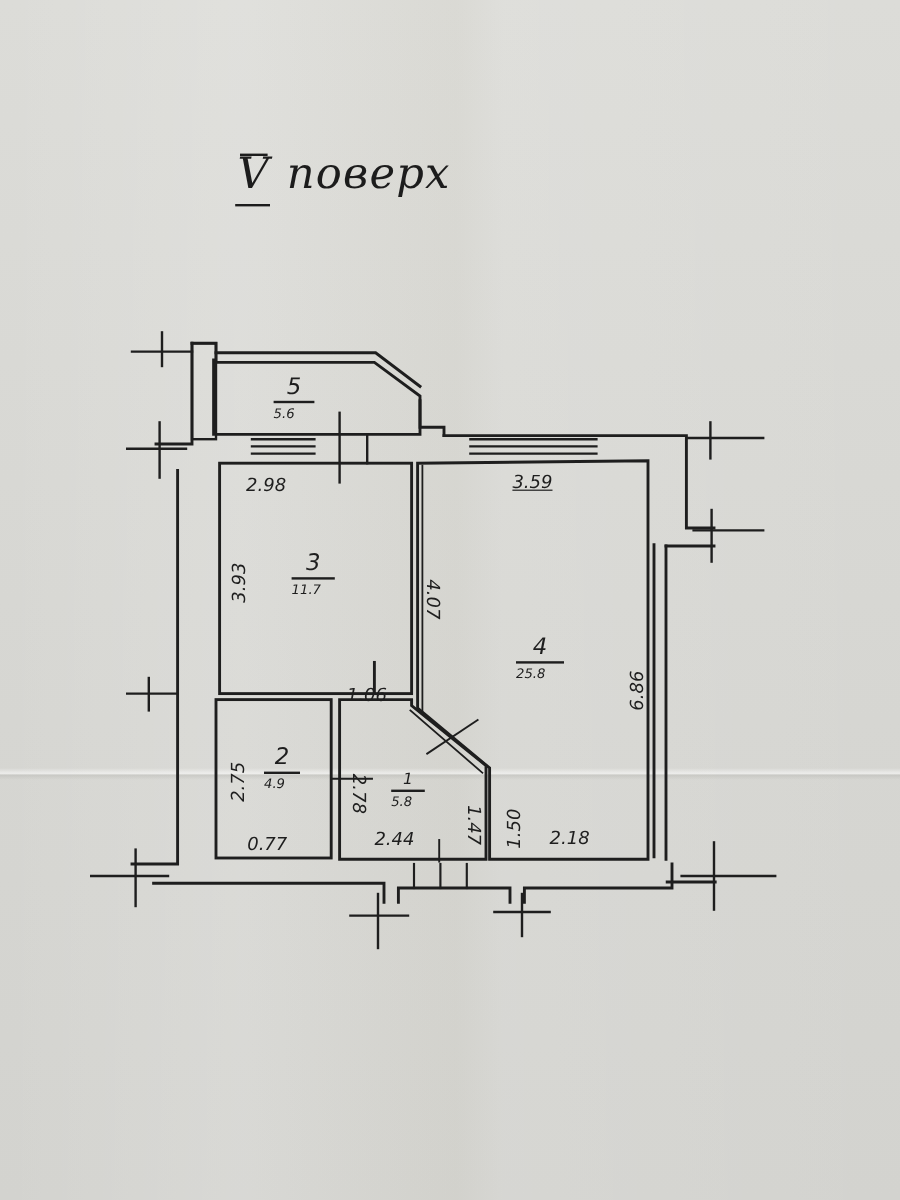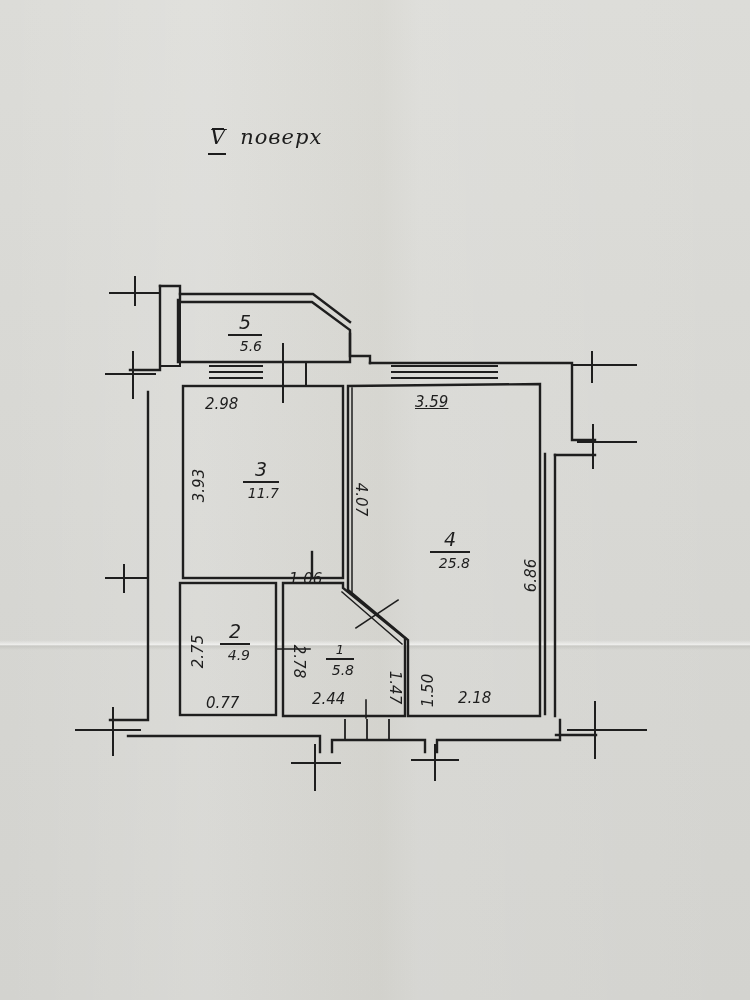--- a/index.html
+++ b/index.html
@@ -13,39 +13,39 @@
     background:
       linear-gradient(90deg, rgba(255,255,255,0.0) 0px, rgba(255,255,255,0.12) 200px, rgba(200,196,180,0.10) 380px, rgba(255,255,255,0.08) 420px, rgba(255,255,255,0) 750px),
       linear-gradient(180deg, #dcdcd8 0%, #d6d6d2 60%, #d3d3cf 100%);
   }
   .fold {
     position: absolute; left: 0; top: 640px; width: 750px; height: 10px;
     background: linear-gradient(180deg, rgba(255,255,255,0) 0%, rgba(255,255,255,0.55) 45%, rgba(180,180,175,0.4) 60%, rgba(255,255,255,0) 100%);
   }
   svg { position: absolute; left: 0; top: 0; }
   .title {
-    position: absolute; left: 210px; top: 125px;
+    position: absolute; left: 198px; top: 125px;
     font-family: "DejaVu Serif", serif; font-style: italic;
-    font-size: 21px; color: #1c1c1c; letter-spacing: 1px;
+    font-size: 36px; color: #1c1c1c; letter-spacing: 1px;
   }
   .title .roman { position: relative; display: inline-block; margin-right: 14px; }
   .title .roman::before {
     content: ""; position: absolute; left: 2px; right: 2px; top: 3px;
     border-top: 2px solid #1c1c1c;
   }
   .title .roman::after {
     content: ""; position: absolute; left: -2px; right: 0; bottom: -6px;
     border-top: 2px solid #1c1c1c;
   }
   .lbl {
     position: absolute; font-family: "DejaVu Sans", sans-serif; font-style: italic;
     color: #1e1e1e; font-size: 15px; white-space: nowrap; line-height: 1;
   }
   .room-num { font-size: 19px; text-align: center; }
-  .room-area { font-size: 14px; text-align: right; }
+  .room-area { font-size: 11px; text-align: left; }
   .frac { position: absolute; text-align: center; line-height: 1; }
   .frac .bar { display: block; height: 2px; background: #1e1e1e; margin: 2px 0 3px; }
   .rot90 { transform: rotate(90deg); transform-origin: center; }
   .rotm90 { transform: rotate(-90deg); transform-origin: center; }
 </style>
 </head>
 <body>
 
 <div class="sheet">
   <div class="fold"></div>
@@ -140,21 +140,21 @@
   </div>
 
   <span class="lbl" style="left:205px;top:397px;">2.98</span>
   <span class="lbl rotm90" style="left:183px;top:478px;">3.93</span>
   <div class="frac" style="left:243px;top:460px;width:36px;">
     <span class="room-num lbl" style="position:static;display:block;">3</span>
     <span class="bar"></span>
     <span class="room-area lbl" style="position:static;display:block;">11.7</span>
   </div>
 
-  <span class="lbl" style="left:415px;top:395px;text-decoration:underline;">3.59</span>
+  <span class="lbl" style="left:427px;top:395px;text-decoration:underline;">3.59</span>
   <span class="lbl rot90" style="left:344px;top:492px;">4.07</span>
   <div class="frac" style="left:430px;top:530px;width:40px;">
     <span class="room-num lbl" style="position:static;display:block;">4</span>
     <span class="bar"></span>
     <span class="room-area lbl" style="position:static;display:block;">25.8</span>
   </div>
   <span class="lbl rotm90" style="left:515px;top:568px;">6.86</span>
   <span class="lbl rotm90" style="left:412px;top:683px;">1.50</span>
   <span class="lbl" style="left:458px;top:691px;">2.18</span>
 

